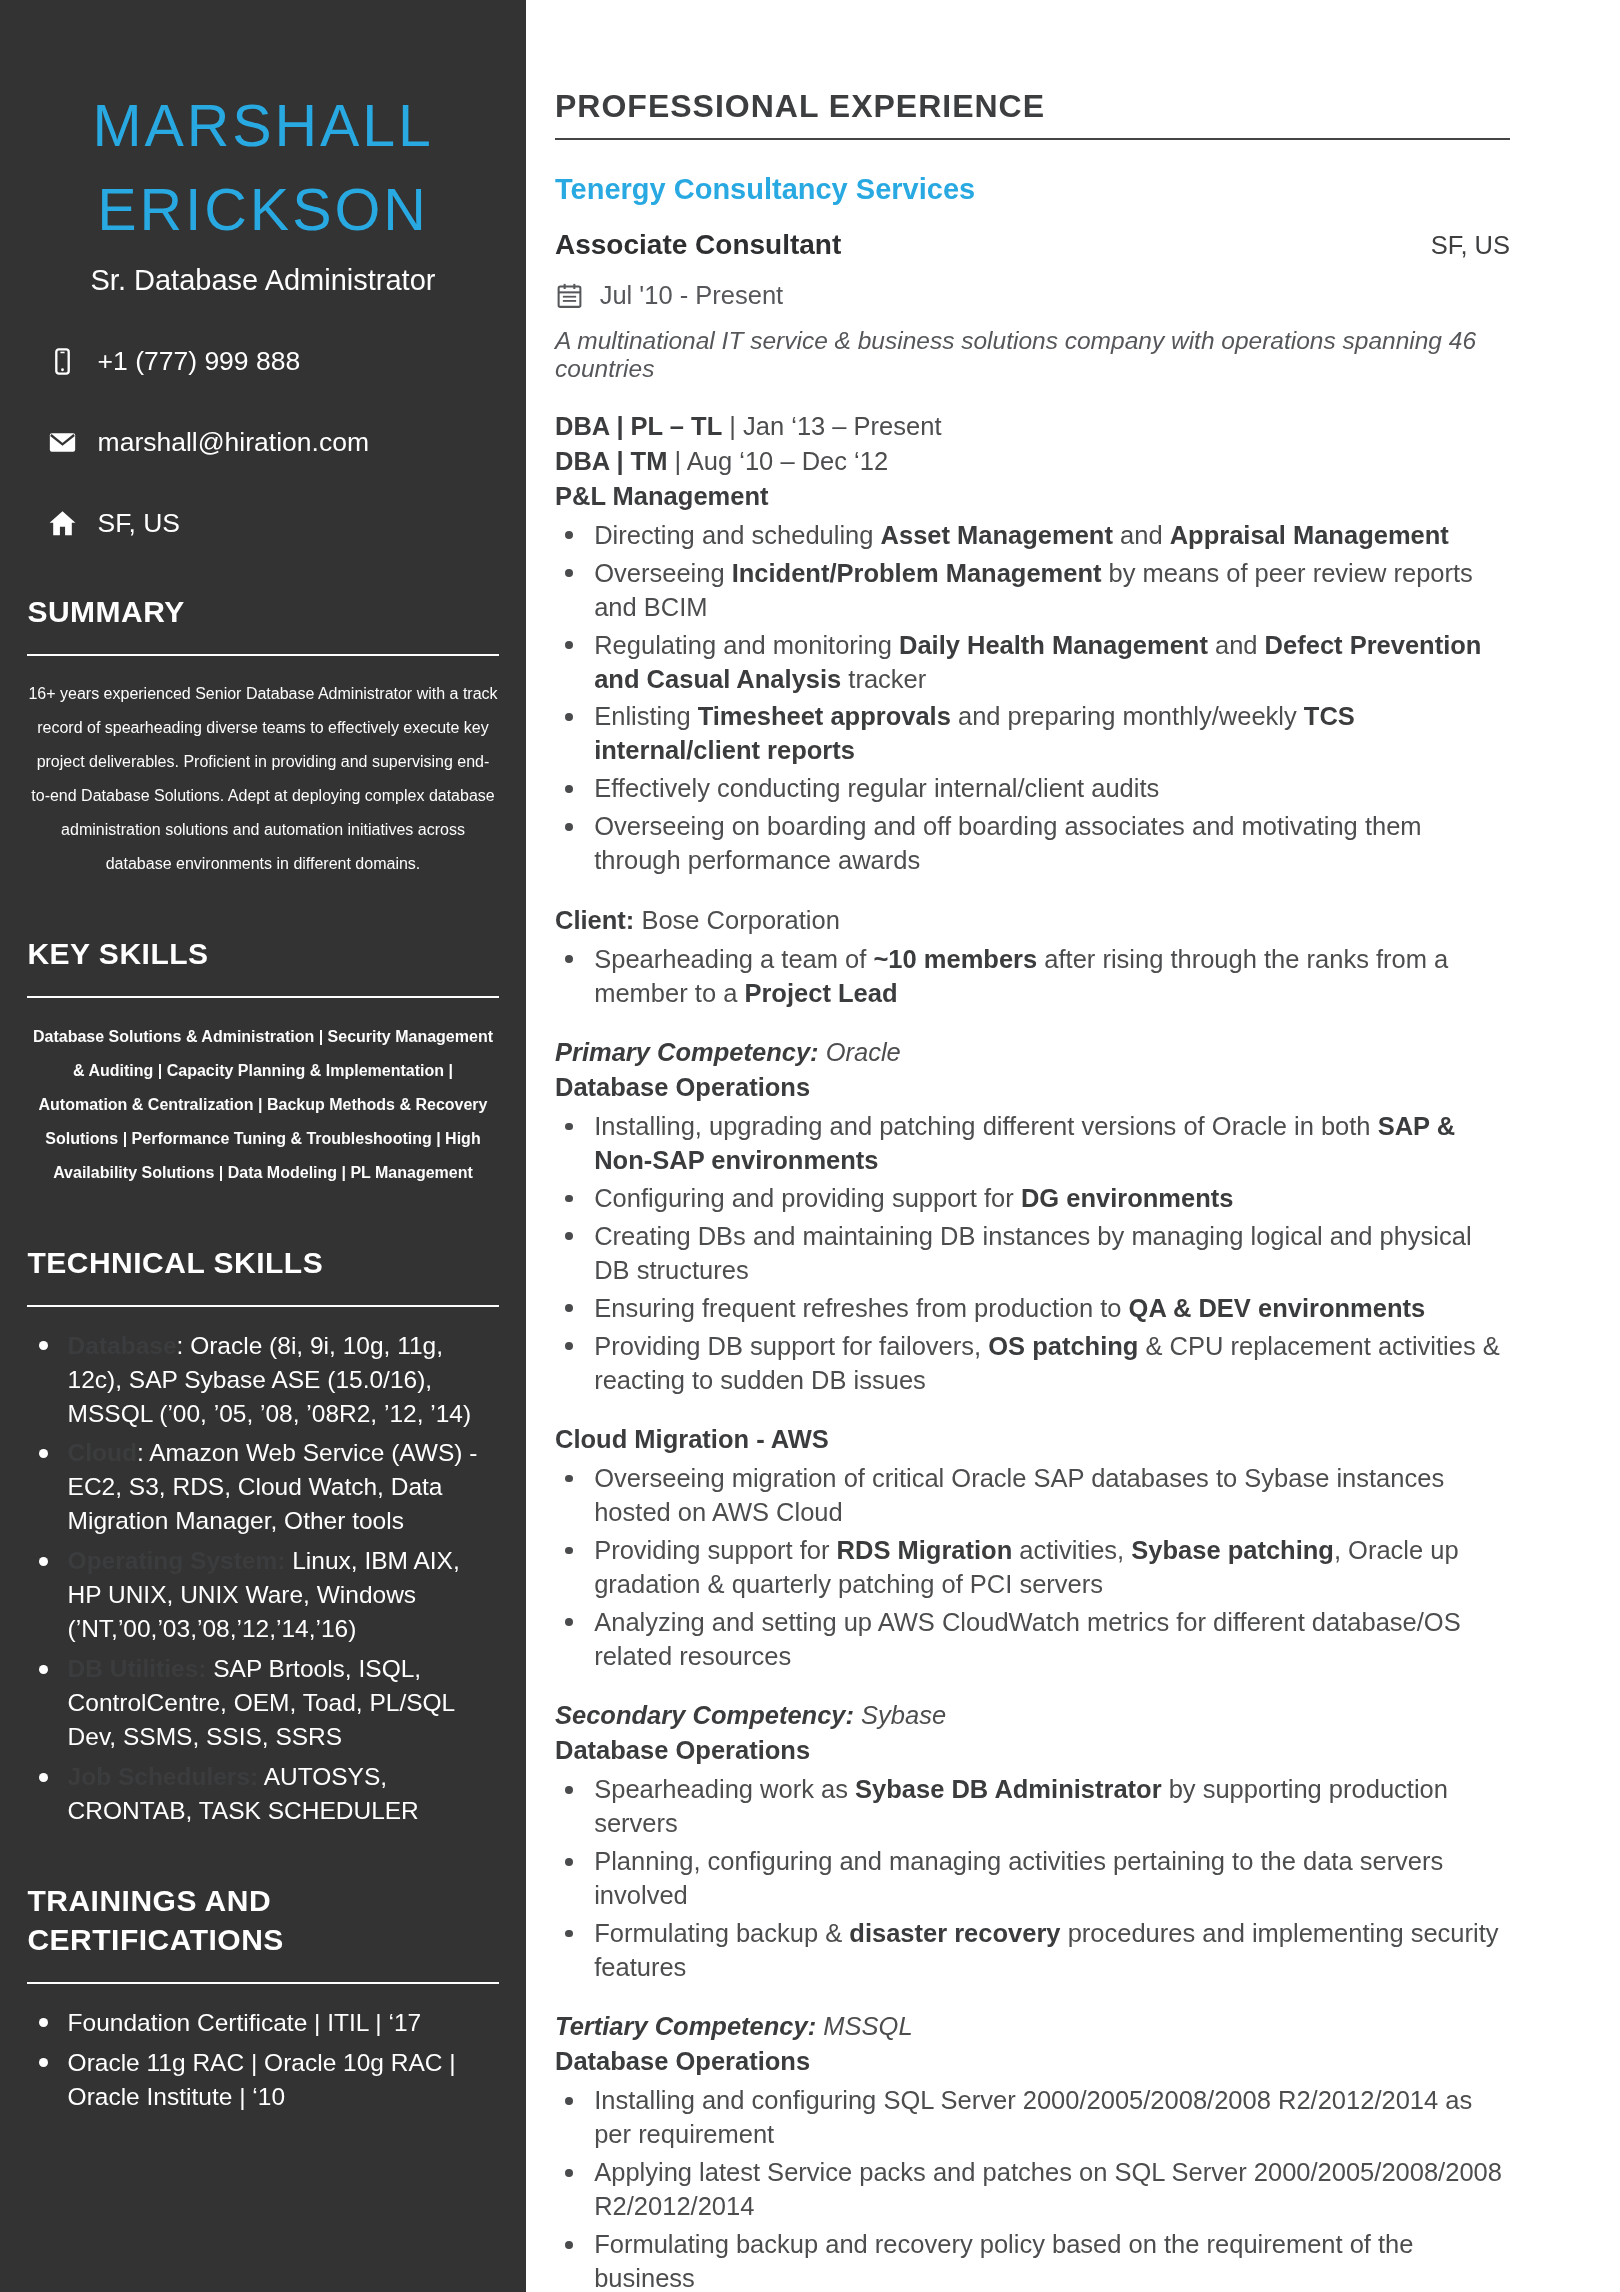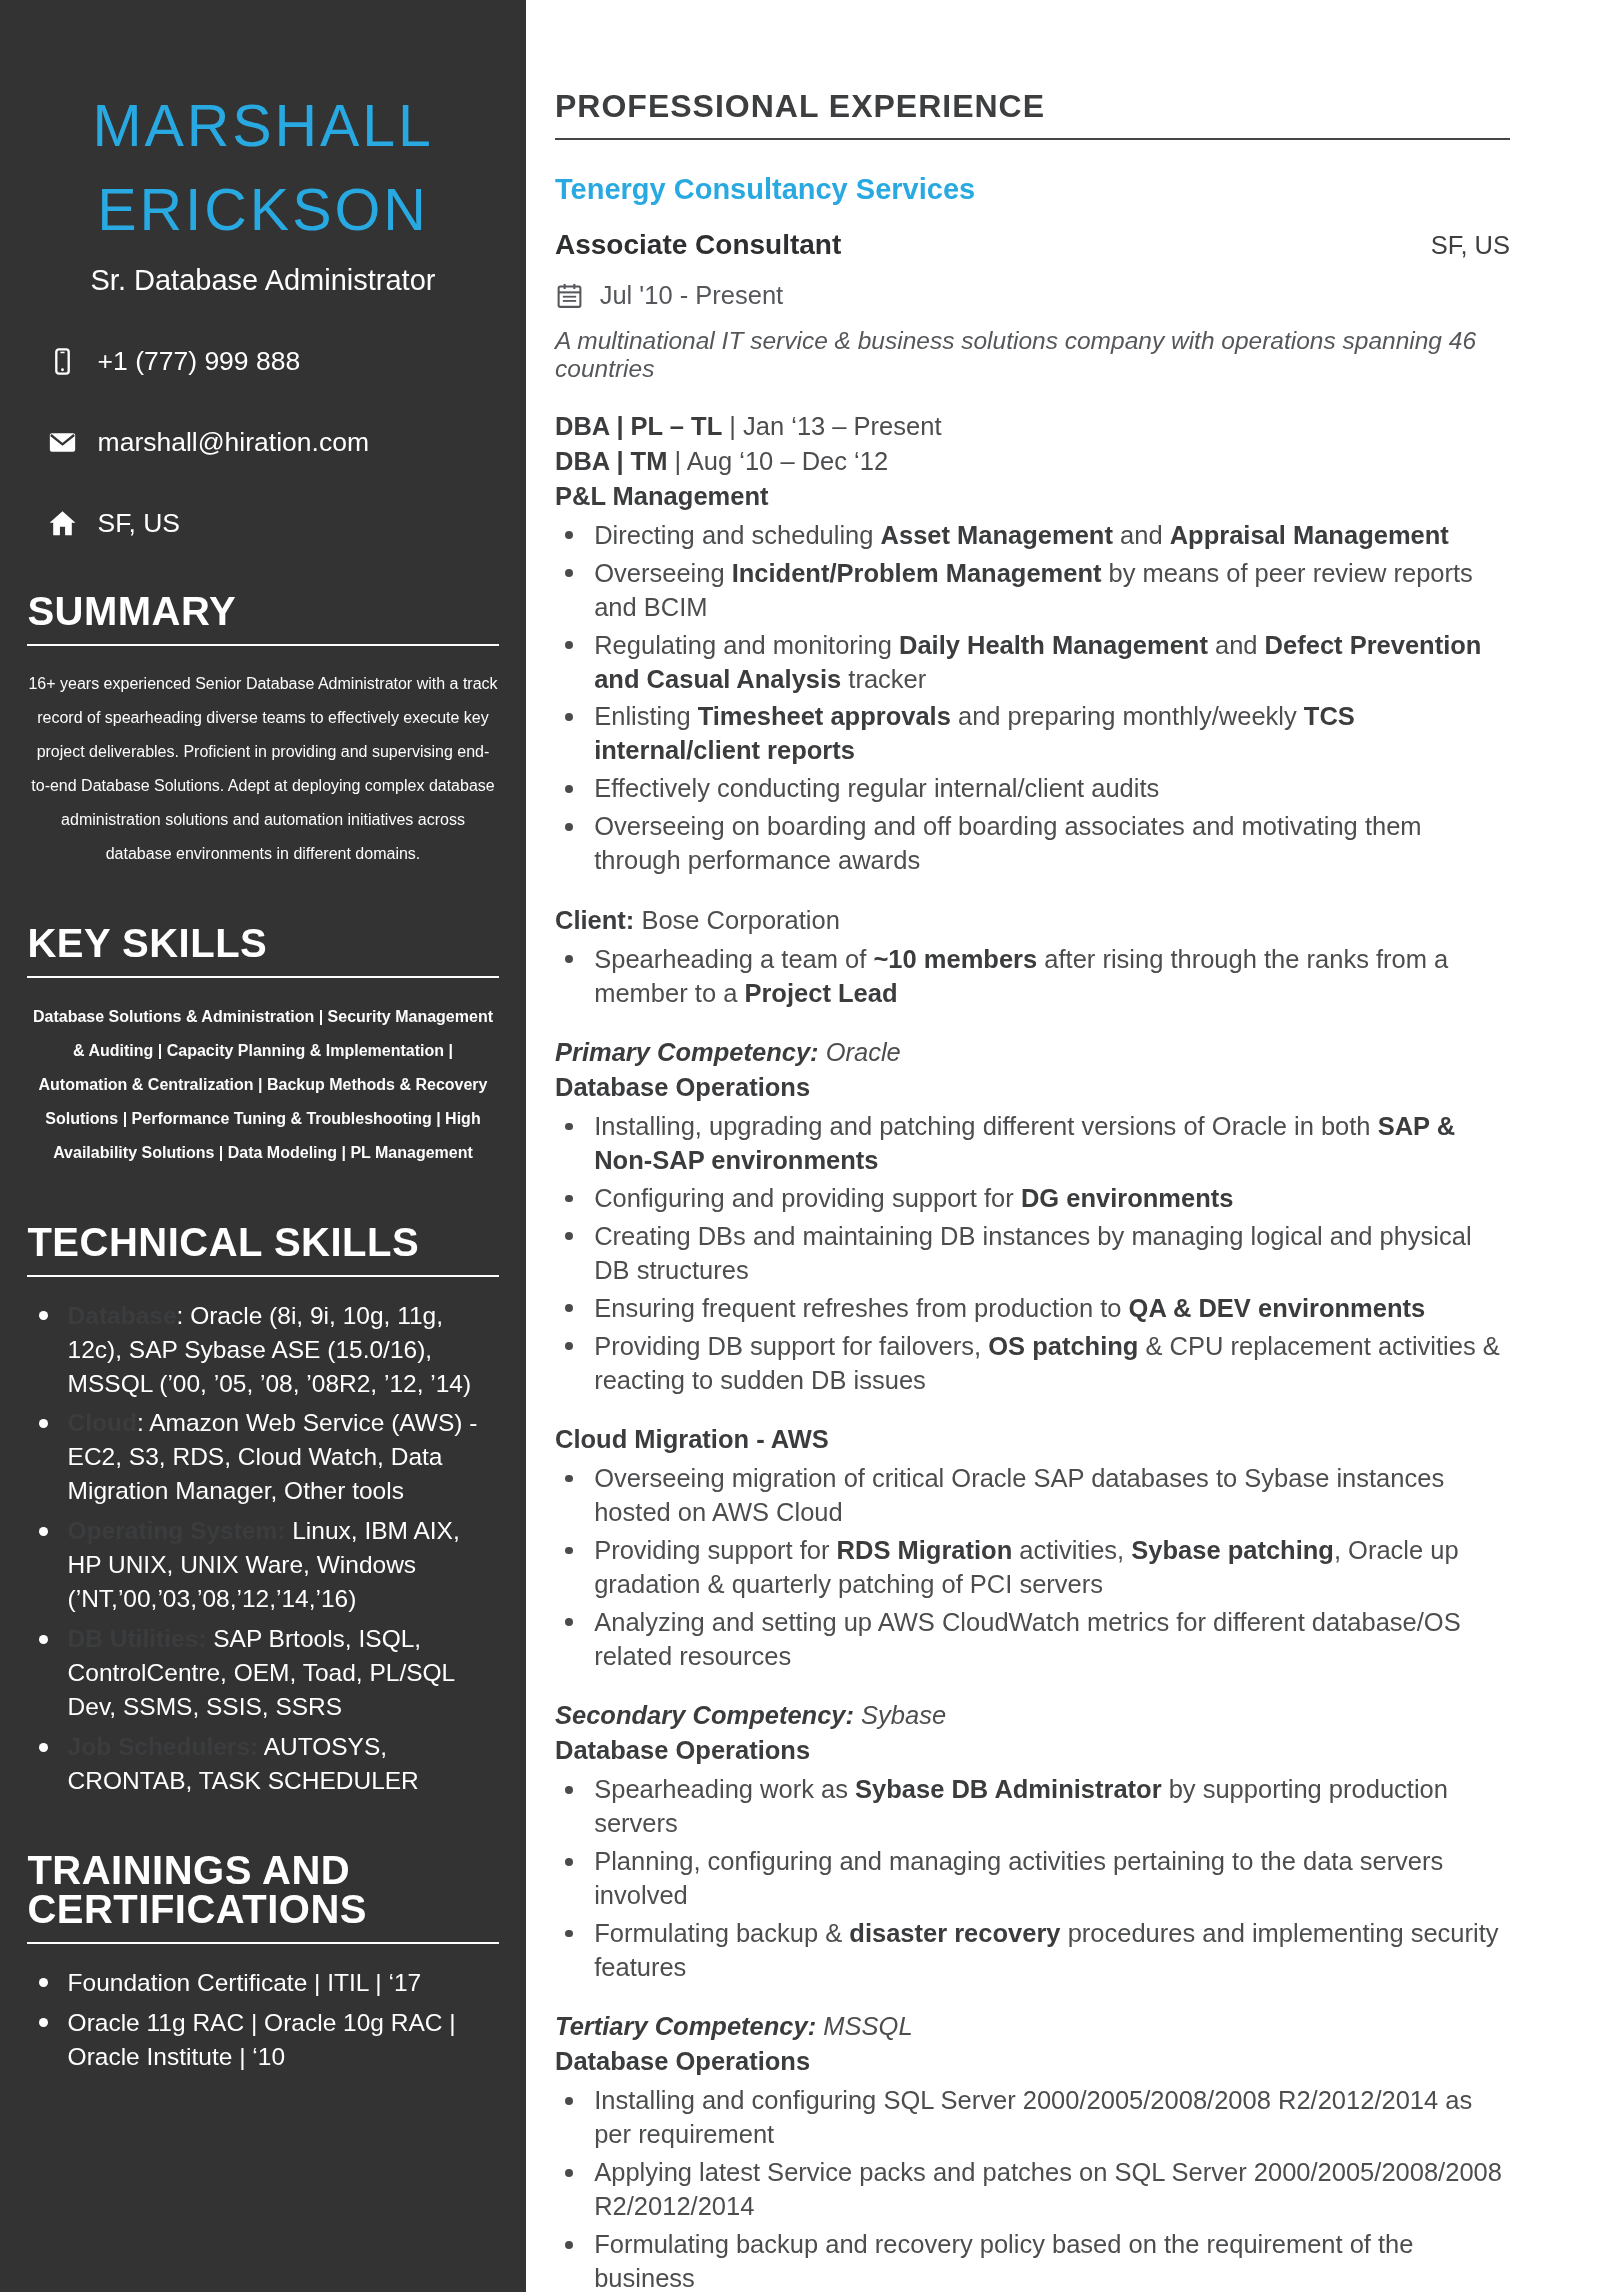--- a/index.html
+++ b/index.html
@@ -12,22 +12,22 @@
     flex:0 0 526px;width:526px;background:#333333;color:#ffffff;
     box-sizing:border-box;padding:84px 27.4px 39px 27.4px;text-align:center;
   }
   .name{color:#29a9e1;font-size:59px;line-height:84px;letter-spacing:2.9px;font-weight:400;}
   .job-title{margin-top:11.8px;font-size:29px;color:#fdfdfd;}
   .contact{margin-top:49px;display:flex;flex-direction:column;gap:50px;padding-left:19.6px;}
   .contact-row{display:flex;align-items:center;gap:19.6px;font-size:26.5px;text-align:left;}
   .contact-row svg{width:31px;height:31px;flex:0 0 31px;}
   .section{margin-top:53px;text-align:left;}
   .section h3{
-    margin:0;font-size:40px;line-height:39px;font-weight:700;color:#ffffff;
-    letter-spacing:0.5px;padding-bottom:13px;border-bottom:2.9px solid #ffffff;
+    margin:0;font-size:30px;line-height:39px;font-weight:700;color:#ffffff;
+    letter-spacing:0.5px;padding-bottom:23px;border-bottom:2.9px solid #ffffff;
   }
   .side-par{margin:21.6px 0 0 0;font-size:16px;line-height:34px;text-align:center;color:#fdfdfd;}
   .side-par.bold{font-weight:700;}
   .side-list{list-style:none;margin:21.6px 0 0 0;padding:0 0 0 11.8px;display:flex;flex-direction:column;gap:5.9px;}
   .side-list li{display:flex;gap:19.6px;font-size:24.5px;line-height:34px;}
   .side-list .dot{width:8.8px;height:8.8px;border-radius:50%;background:#ffffff;flex:0 0 8.8px;margin-top:12.7px;}
   .side-list li .b{font-weight:700;}
   
   .content{flex:1;box-sizing:border-box;padding:88px 54px 6px 29px;color:#4c4d4f;}
   .pe-title{

